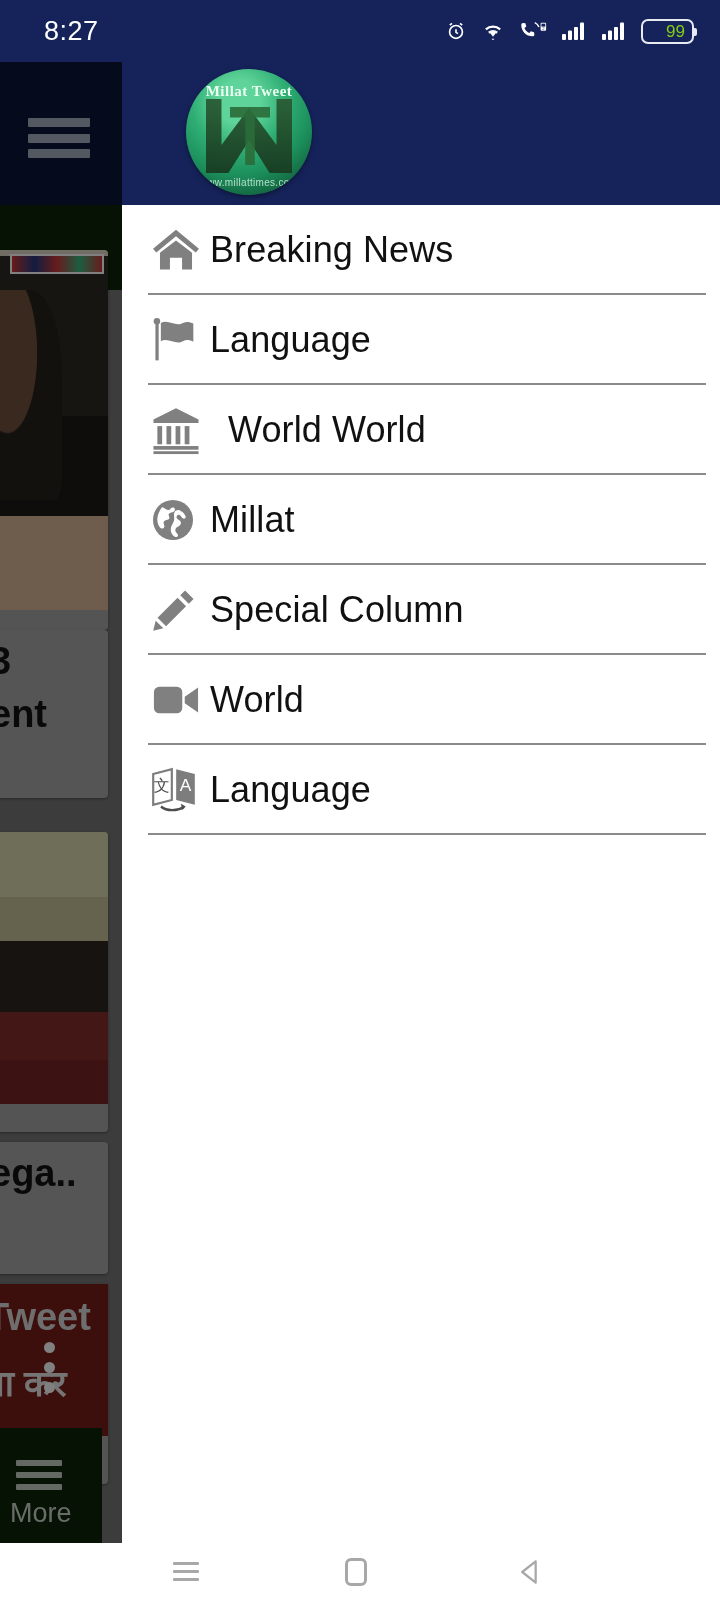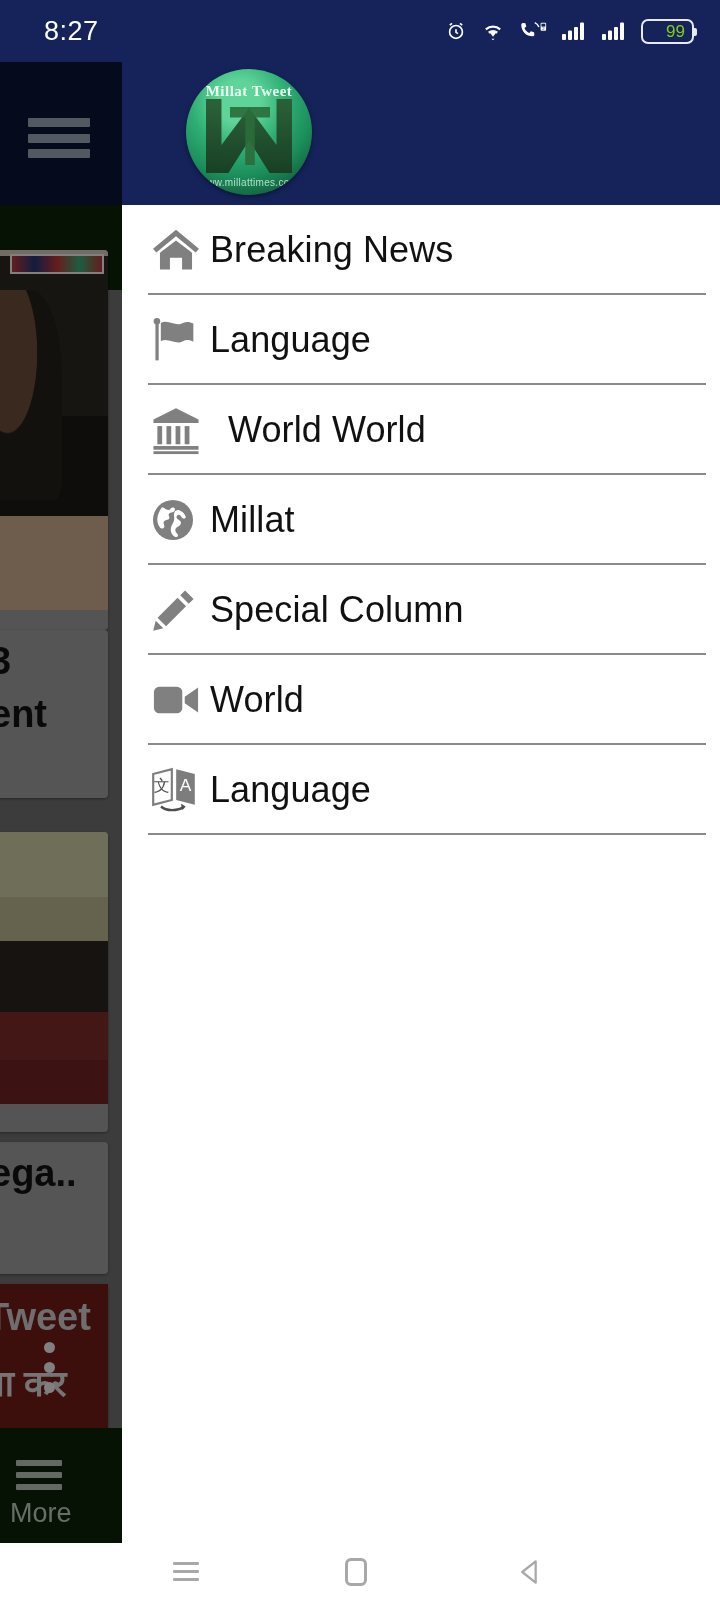--- a/index.html
+++ b/index.html
@@ -100,21 +100,21 @@
     position:absolute; left:-6px; top:74px; font-size:36px; font-weight:bold;
     color:#d6d6d6; white-space:nowrap;
   }
   .newtxt{
     position:absolute; left:-10px; top:158px; font-size:38px; font-weight:bold;
     color:#8c1e1e; white-space:nowrap;
   }
   #kebab{ position:absolute; left:60px; top:58px; width:8px; }
   #kebab i{ display:block; width:11px; height:11px; border-radius:50%; background:#e9e9e9; margin-bottom:9px; }
   #under-bottomnav{
-    position:absolute; left:0; bottom:0; width:122px; height:115px;
+    position:absolute; left:0; bottom:0; width:102px; height:115px;
     background:#0b2209; color:#c9cec8;
   }
   #bn-ham{ position:absolute; left:16px; top:32px; width:46px; height:30px;
            display:flex; flex-direction:column; justify-content:space-between; }
   #bn-ham i{ display:block; height:6px; background:#b9c0b6; border-radius:1px; }
   #bn-label{ position:absolute; left:10px; top:70px; font-size:27px; color:#bfc6bd; }
 
   #scrim{
     position:absolute; left:0; top:62px; width:122px; height:1481px;
     background:rgba(0,0,0,0.45); pointer-events:none;

